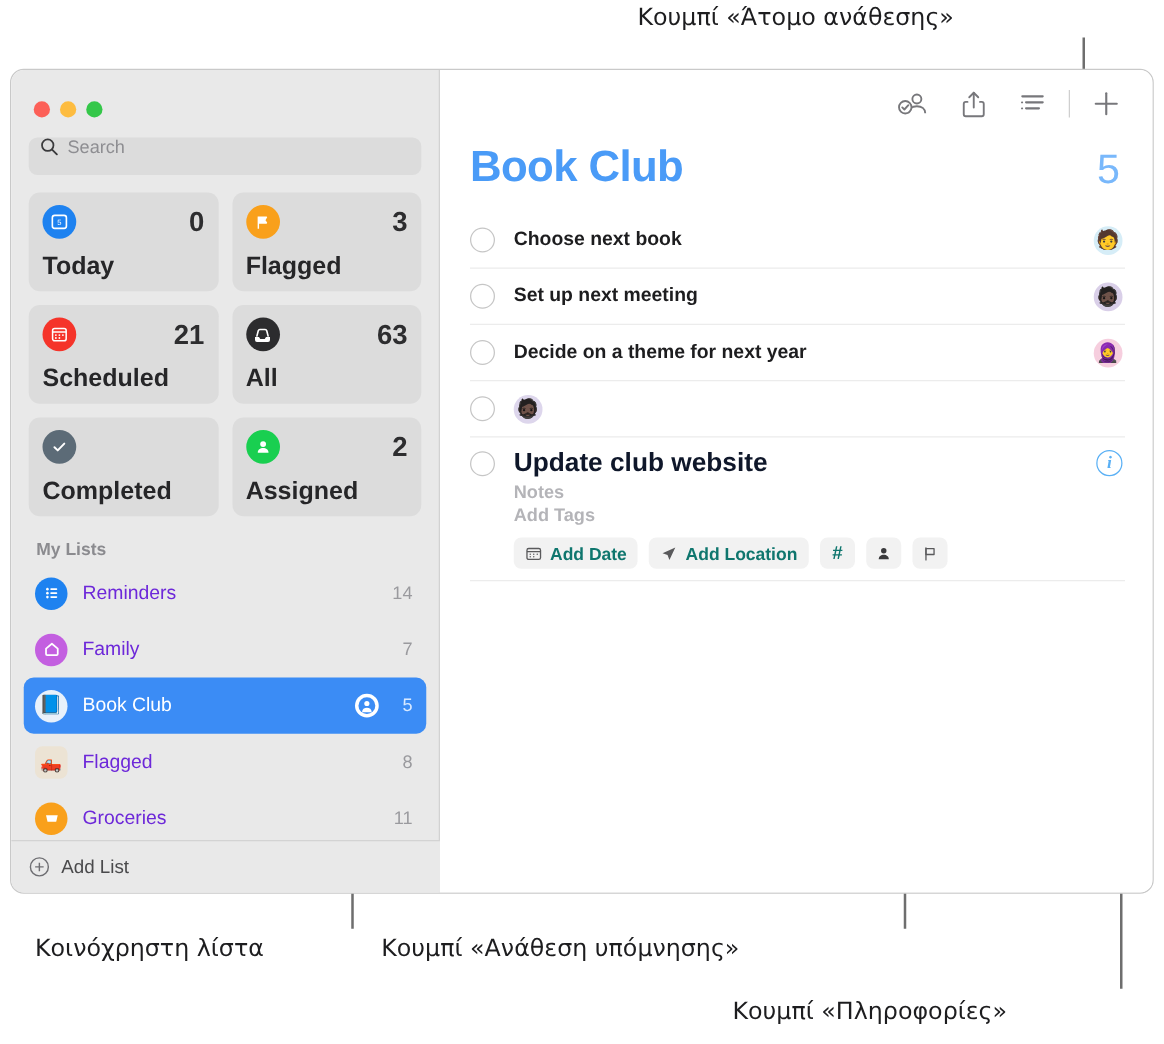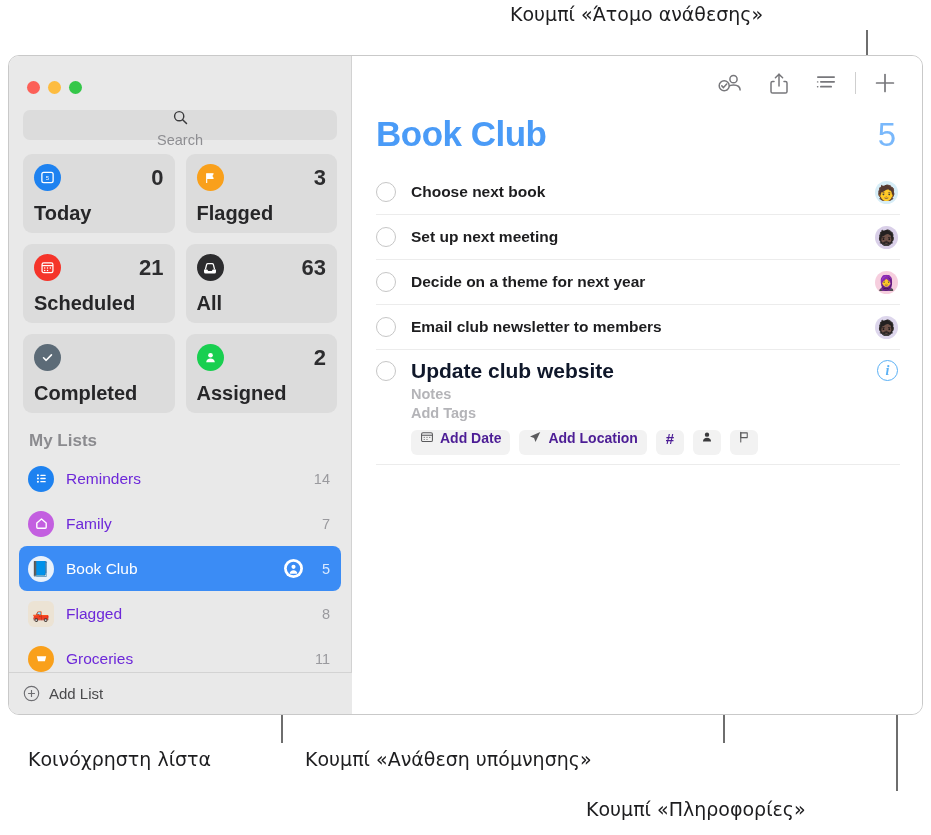--- a/index.html
+++ b/index.html
@@ -58,24 +58,22 @@
   .tl.red { background: #fc6058; }
   .tl.yellow { background: #fdbc40; }
   .tl.green { background: #34c749; }
 
   .search-wrap { padding: 0 14px; }
   .search-box {
     height: 30px;
     background: #dcdcdc;
     border-radius: 7px;
     display: flex;
-    align-items: center;
     padding: 0 9px;
     gap: 7px;
-    flex-direction: column;
   }
   .search-ph { color: #8e8e92; font-size: 14.5px; }
 
   .tiles {
     display: grid;
     grid-template-columns: 1fr 1fr;
     gap: 11px;
     padding: 14px 14px 0 14px;
   }
   .tile {
@@ -88,21 +86,21 @@
   .tile-top { display: flex; align-items: center; justify-content: space-between; }
   .tile-icon {
     width: 27px; height: 27px; border-radius: 50%;
     display: flex; align-items: center; justify-content: center;
     color: #fff;
   }
   .tile-count { font-size: 22px; font-weight: bold; color: #2d2d2f; line-height: 1; }
   .tile-label { font-size: 20px; font-weight: bold; color: #262628; margin-top: 11px; }
 
   .mylists-hdr {
-    font-size: 17px;
+    font-size: 14px;
     color: #8b8b8f;
     font-weight: 600;
     padding: 18px 0 5px 20px;
   }
   .lists { padding: 0 10px; flex: 1; overflow: hidden; position: relative; }
   .list-row {
     display: flex;
     align-items: center;
     height: 45px;
     padding: 0 11px 0 9px;
@@ -190,24 +188,24 @@
   }
   .rem-row.expanded { align-items: flex-start; padding-top: 9px; padding-bottom: 9px; }
   .exp-body { flex: 1; }
   .exp-title { font-size: 21px; color: #0f172a; }
   .exp-notes, .exp-tags { font-size: 14.5px; color: #b4b4b8; margin-top: 3px; }
   .chips { display: flex; gap: 9px; margin-top: 9px; align-items: center; }
   .chip {
     background: #f2f2f2;
     border-radius: 6px;
     height: 25px;
-    display: flex; gap: 6px;
+    display: flex; align-items: center; gap: 6px;
     padding: 0 9px;
     font-size: 14px;
-    color: #4c1d95;
+    color: #0f766e;
   }
   .chip.sq { padding: 0; width: 28px; justify-content: center; }
   .info-btn {
     width: 21px; height: 21px;
     border-radius: 50%;
     border: 1.8px solid #5ab0f5;
     color: #5ab0f5;
     font-size: 14px;
     font-family: "Liberation Serif", serif;
     font-style: italic;
@@ -474,21 +472,20 @@
       </div>
 
       <div class="rem-row">
         <div class="circle"></div>
         <div class="rem-text">Decide on a theme for next year</div>
         <div class="avatar" style="background:#f6cede">🧕</div>
       </div>
 
       <div class="rem-row">
         <div class="circle"></div>
-        <div class="rem-text">Email club newsletter to members</div>
         <div class="avatar" style="background:#ddd6ec">🧔🏿</div>
       </div>
 
       <div class="rem-row expanded">
         <div class="circle" style="margin-top:2px;"></div>
         <div class="exp-body">
           <div class="exp-title">Update club website</div>
           <div class="exp-notes">Notes</div>
           <div class="exp-tags">Add Tags</div>
           <div class="chips">

